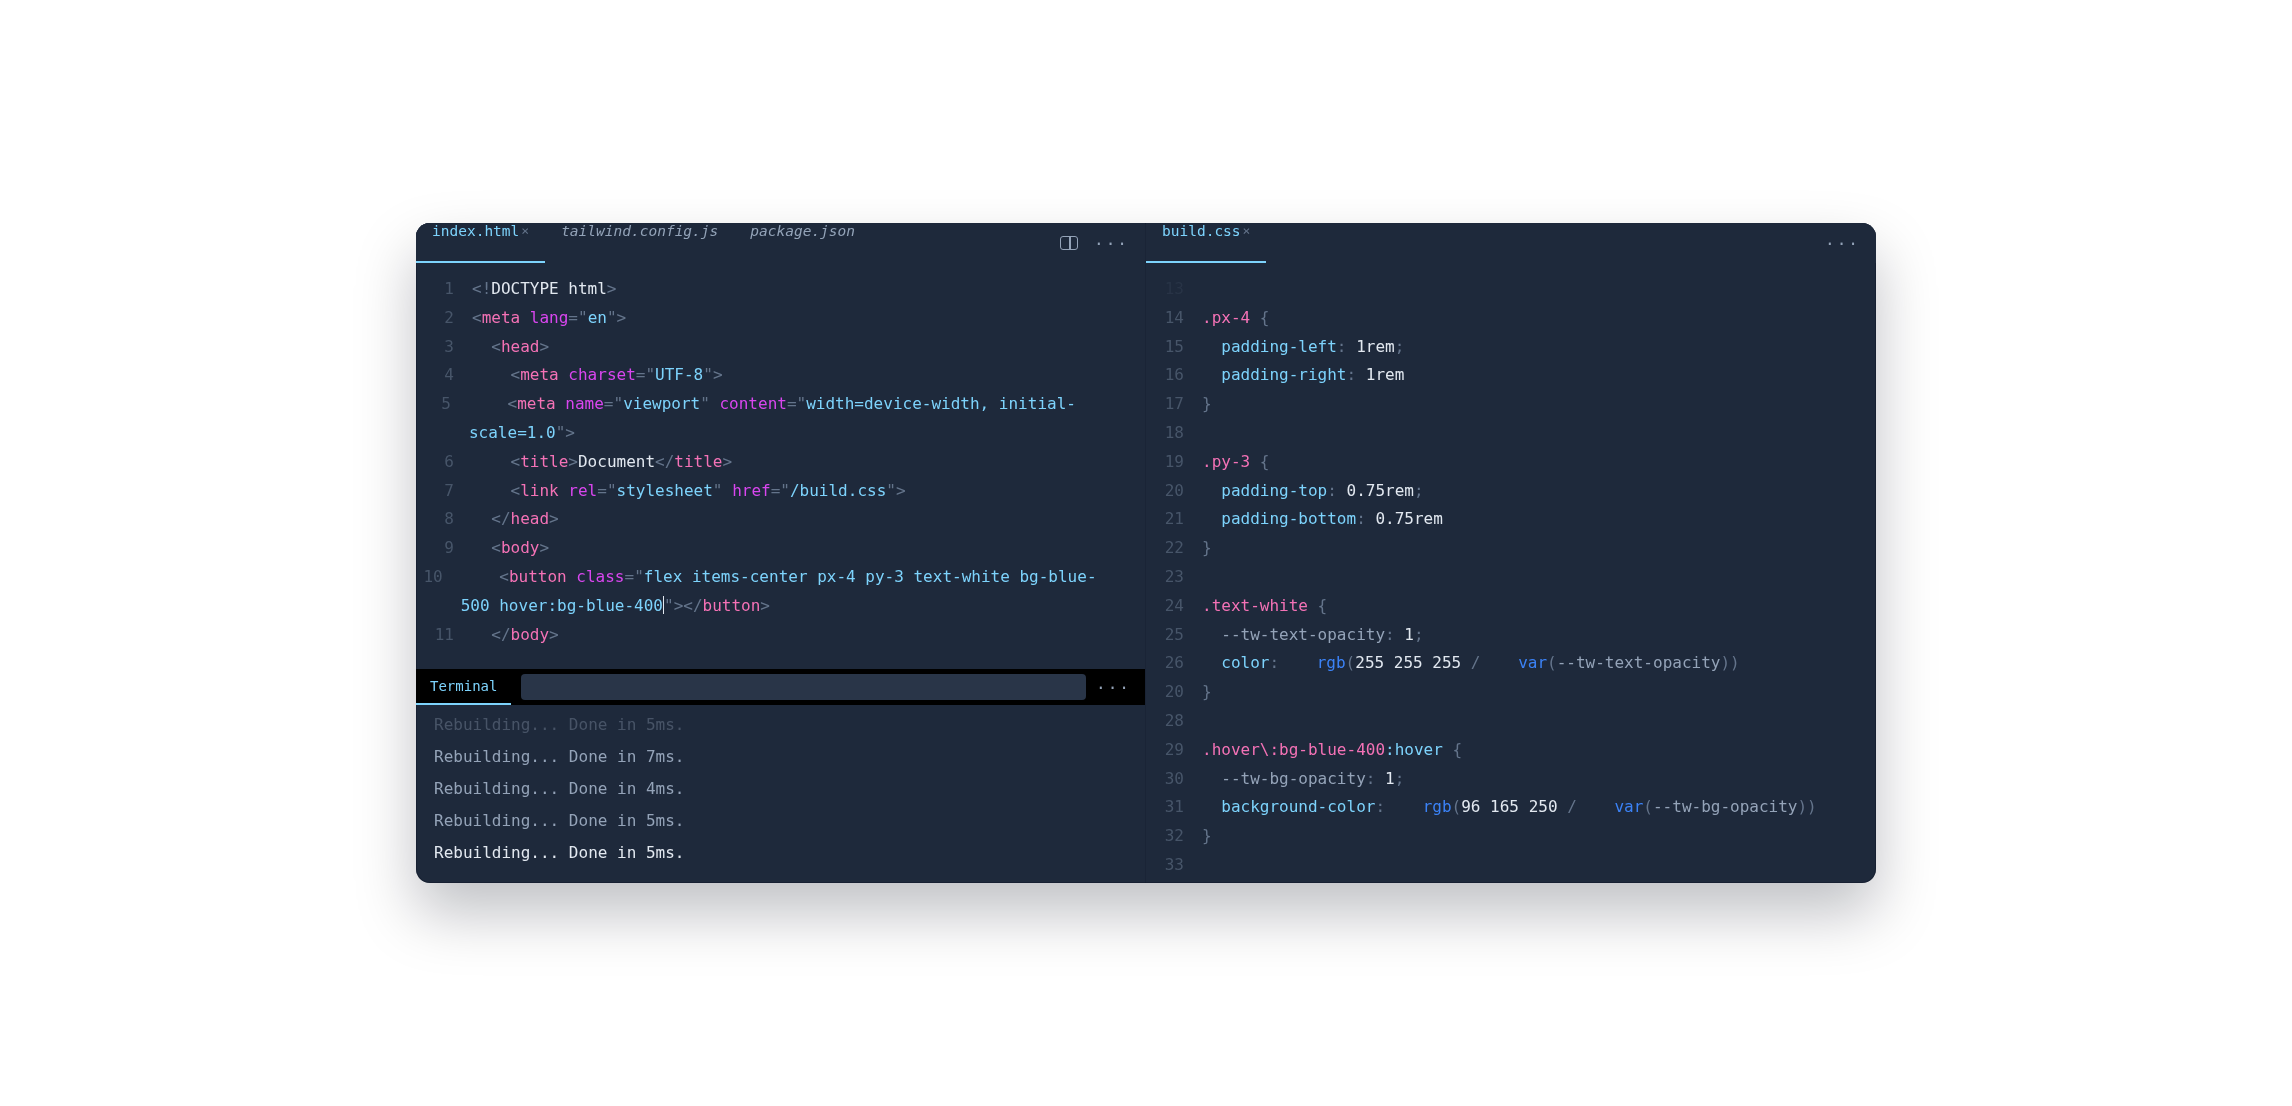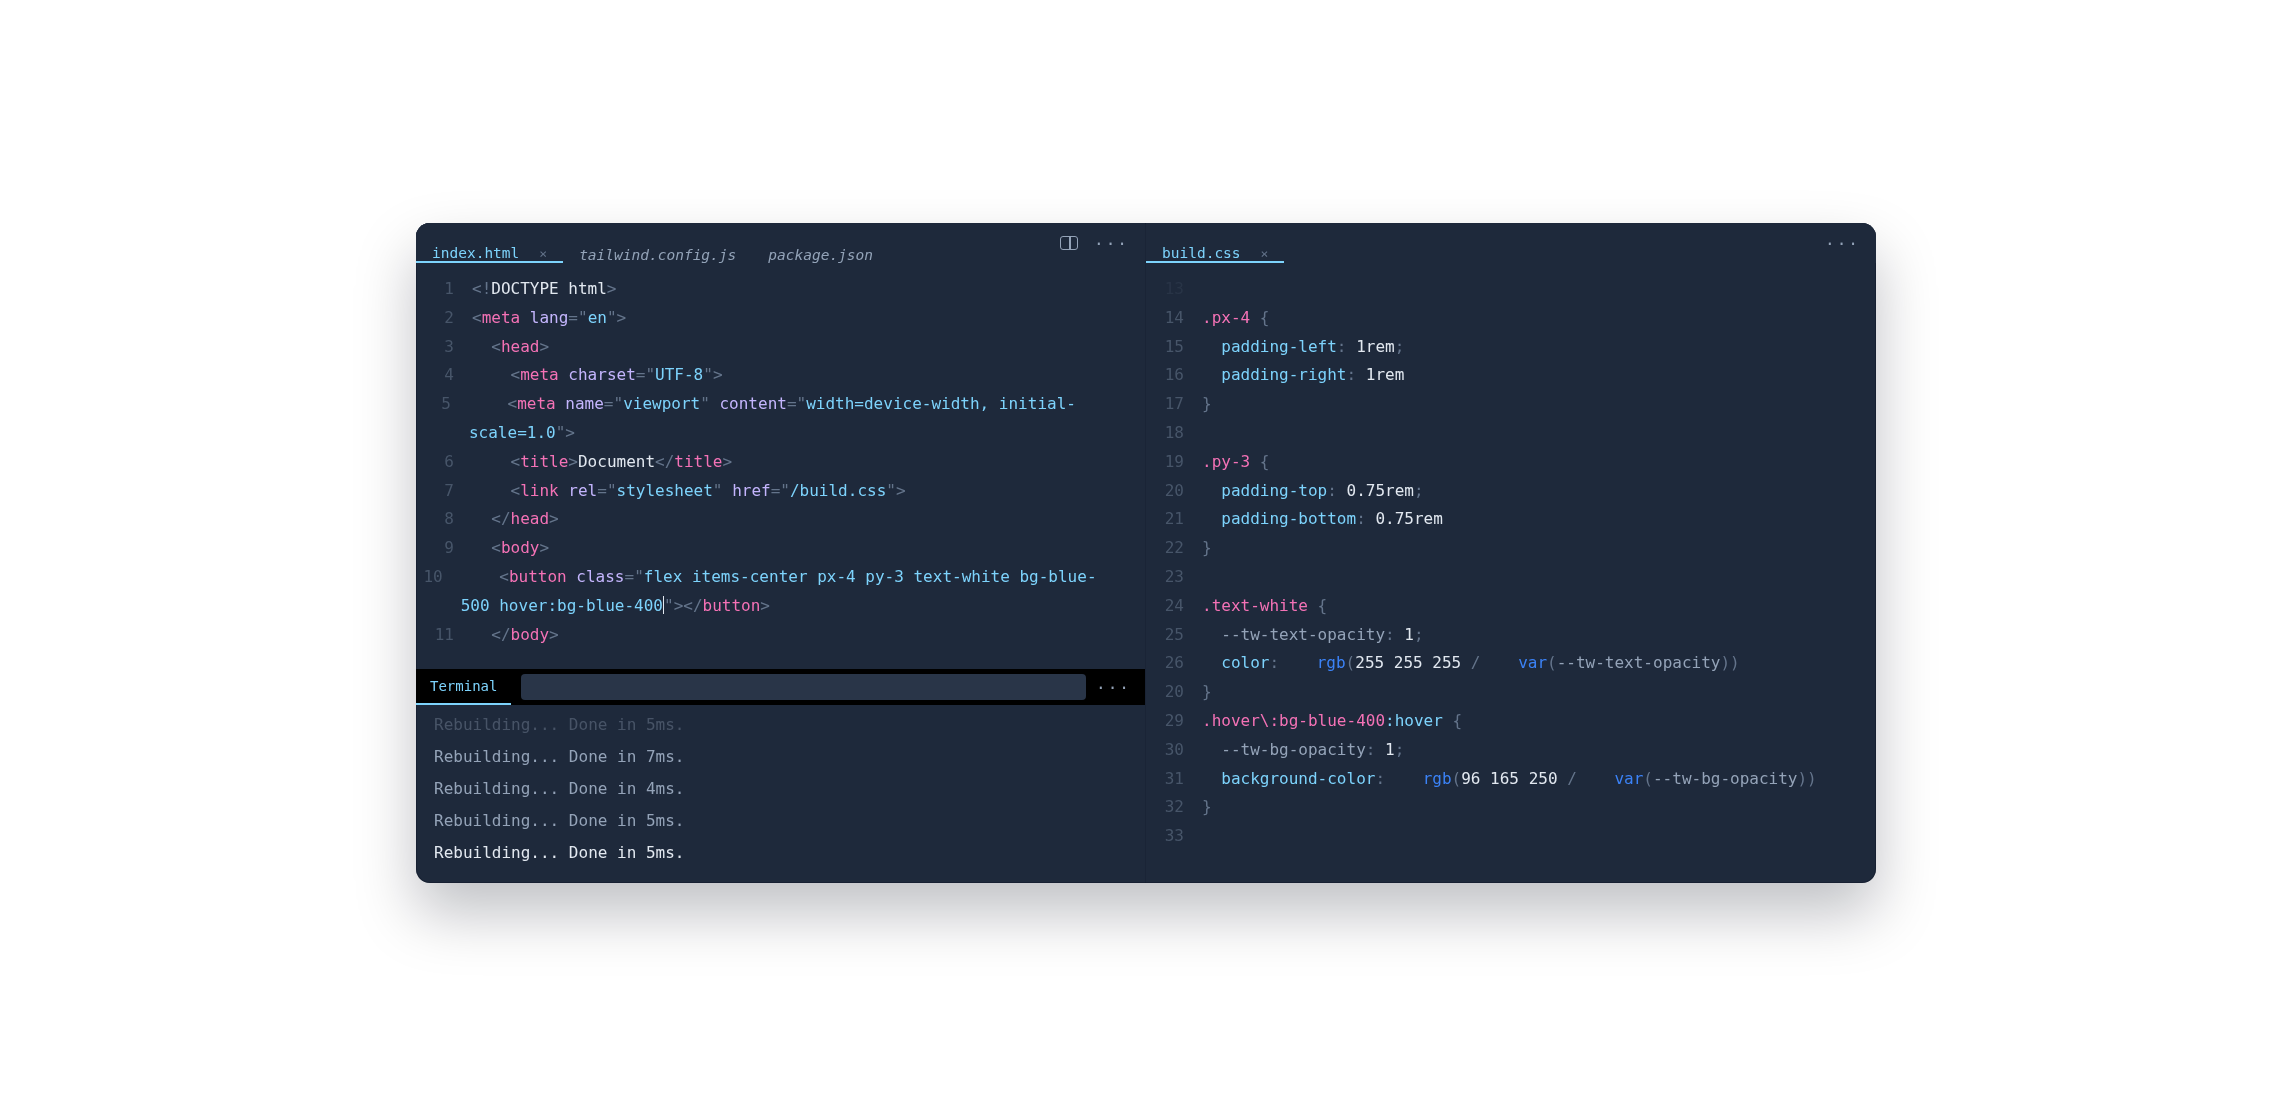--- a/index.html
+++ b/index.html
@@ -25,22 +25,22 @@
   .pane-right { width: 50%; }
   .tabbar {
     display: flex;
     align-items: center;
     height: 40px;
     background: #1e293b;
     font-size: 14.5px;
   }
   .tab {
     display: flex;
-    align-items: flex-end;
-    gap: 20px;
+    align-items: flex-start;
+    gap: 2px;
     padding: 0 16px;
     height: 100%;
     color: #93a3b8;
     font-style: italic;
     cursor: pointer;
   }
   .tab.active {
     color: #7dd3fc;
     font-style: normal;
     border-bottom: 2px solid #7dd3fc;
@@ -53,21 +53,21 @@
   .icon-split::after { content: ""; position: absolute; left: 50%; top: 0; bottom: 0; width: 1.5px; background: #94a3b8; }
   .ellipsis { letter-spacing: 2px; font-size: 16px; cursor: pointer; }
   .code-area { flex: 1; overflow: auto; padding: 12px 0 12px 0; }
   .line { display: flex; align-items: flex-start; font-size: 16px; line-height: 28.8px; }
   .gutter { width: 56px; text-align: right; padding-right: 18px; color: #475569; user-select: none; }
   .code { white-space: pre-wrap; color: #cbd5e1; padding-right: 20px; }
   .code .indent { white-space: pre; }
   
   .t-punct { color: #64748b; }
   .t-tag   { color: #f472b6; }
-  .t-attr  { color: #c4b5fd; }
+  .t-attr  { color: #d946ef; }
   .t-op    { color: #64748b; }
   .t-str   { color: #7dd3fc; }
   .t-text  { color: #e2e8f0; }
   .t-css-sel  { color: #f472b6; }
   .t-css-prop { color: #7dd3fc; }
   .t-css-num  { color: #e2e8f0; }
   .t-css-func { color: #3b82f6; margin-left: 28px; }
   .t-css-var  { color: #94a3b8; }
   .cursorbar { display:inline-block; width:1px; height:18px; background:#e2e8f0; vertical-align:-3px; }
 
@@ -249,20 +249,24 @@
         </div>
         <div class="line">
           <div class="gutter">26</div>
           <div class="code" style="padding-left: 0px; text-indent: 0px; margin-left: 0px;"><span class="indent">  </span><span class="t-css-prop">color</span><span class="t-punct">: </span><span class="t-css-func">rgb</span><span class="t-punct">(</span><span class="t-css-num">255 255 255</span><span class="t-punct"> / </span><span class="t-css-func">var</span><span class="t-punct">(</span><span class="t-css-var">--tw-text-opacity</span><span class="t-punct">))</span></div>
         </div>
         <div class="line">
           <div class="gutter">20</div>
           <div class="code" style="padding-left: 0px; text-indent: 0px; margin-left: 0px;"><span class="indent"></span><span class="t-punct">}</span></div>
         </div>
         <div class="line">
+          <div class="gutter">28</div>
+          <div class="code" style="padding-left: 0px; text-indent: 0px; margin-left: 0px;"><span class="indent"></span></div>
+        </div>
+        <div class="line">
           <div class="gutter">29</div>
           <div class="code" style="padding-left: 0px; text-indent: 0px; margin-left: 0px;"><span class="indent"></span><span class="t-css-sel">.hover\:bg-blue-400</span><span class="t-css-prop">:hover</span><span class="t-text"> </span><span class="t-punct">{</span></div>
         </div>
         <div class="line">
           <div class="gutter">30</div>
           <div class="code" style="padding-left: 0px; text-indent: 0px; margin-left: 0px;"><span class="indent">  </span><span class="t-css-var">--tw-bg-opacity</span><span class="t-punct">: </span><span class="t-css-num">1</span><span class="t-punct">;</span></div>
         </div>
         <div class="line">
           <div class="gutter">31</div>
           <div class="code" style="padding-left: 0px; text-indent: 0px; margin-left: 0px;"><span class="indent">  </span><span class="t-css-prop">background-color</span><span class="t-punct">: </span><span class="t-css-func">rgb</span><span class="t-punct">(</span><span class="t-css-num">96 165 250</span><span class="t-punct"> / </span><span class="t-css-func">var</span><span class="t-punct">(</span><span class="t-css-var">--tw-bg-opacity</span><span class="t-punct">))</span></div>

